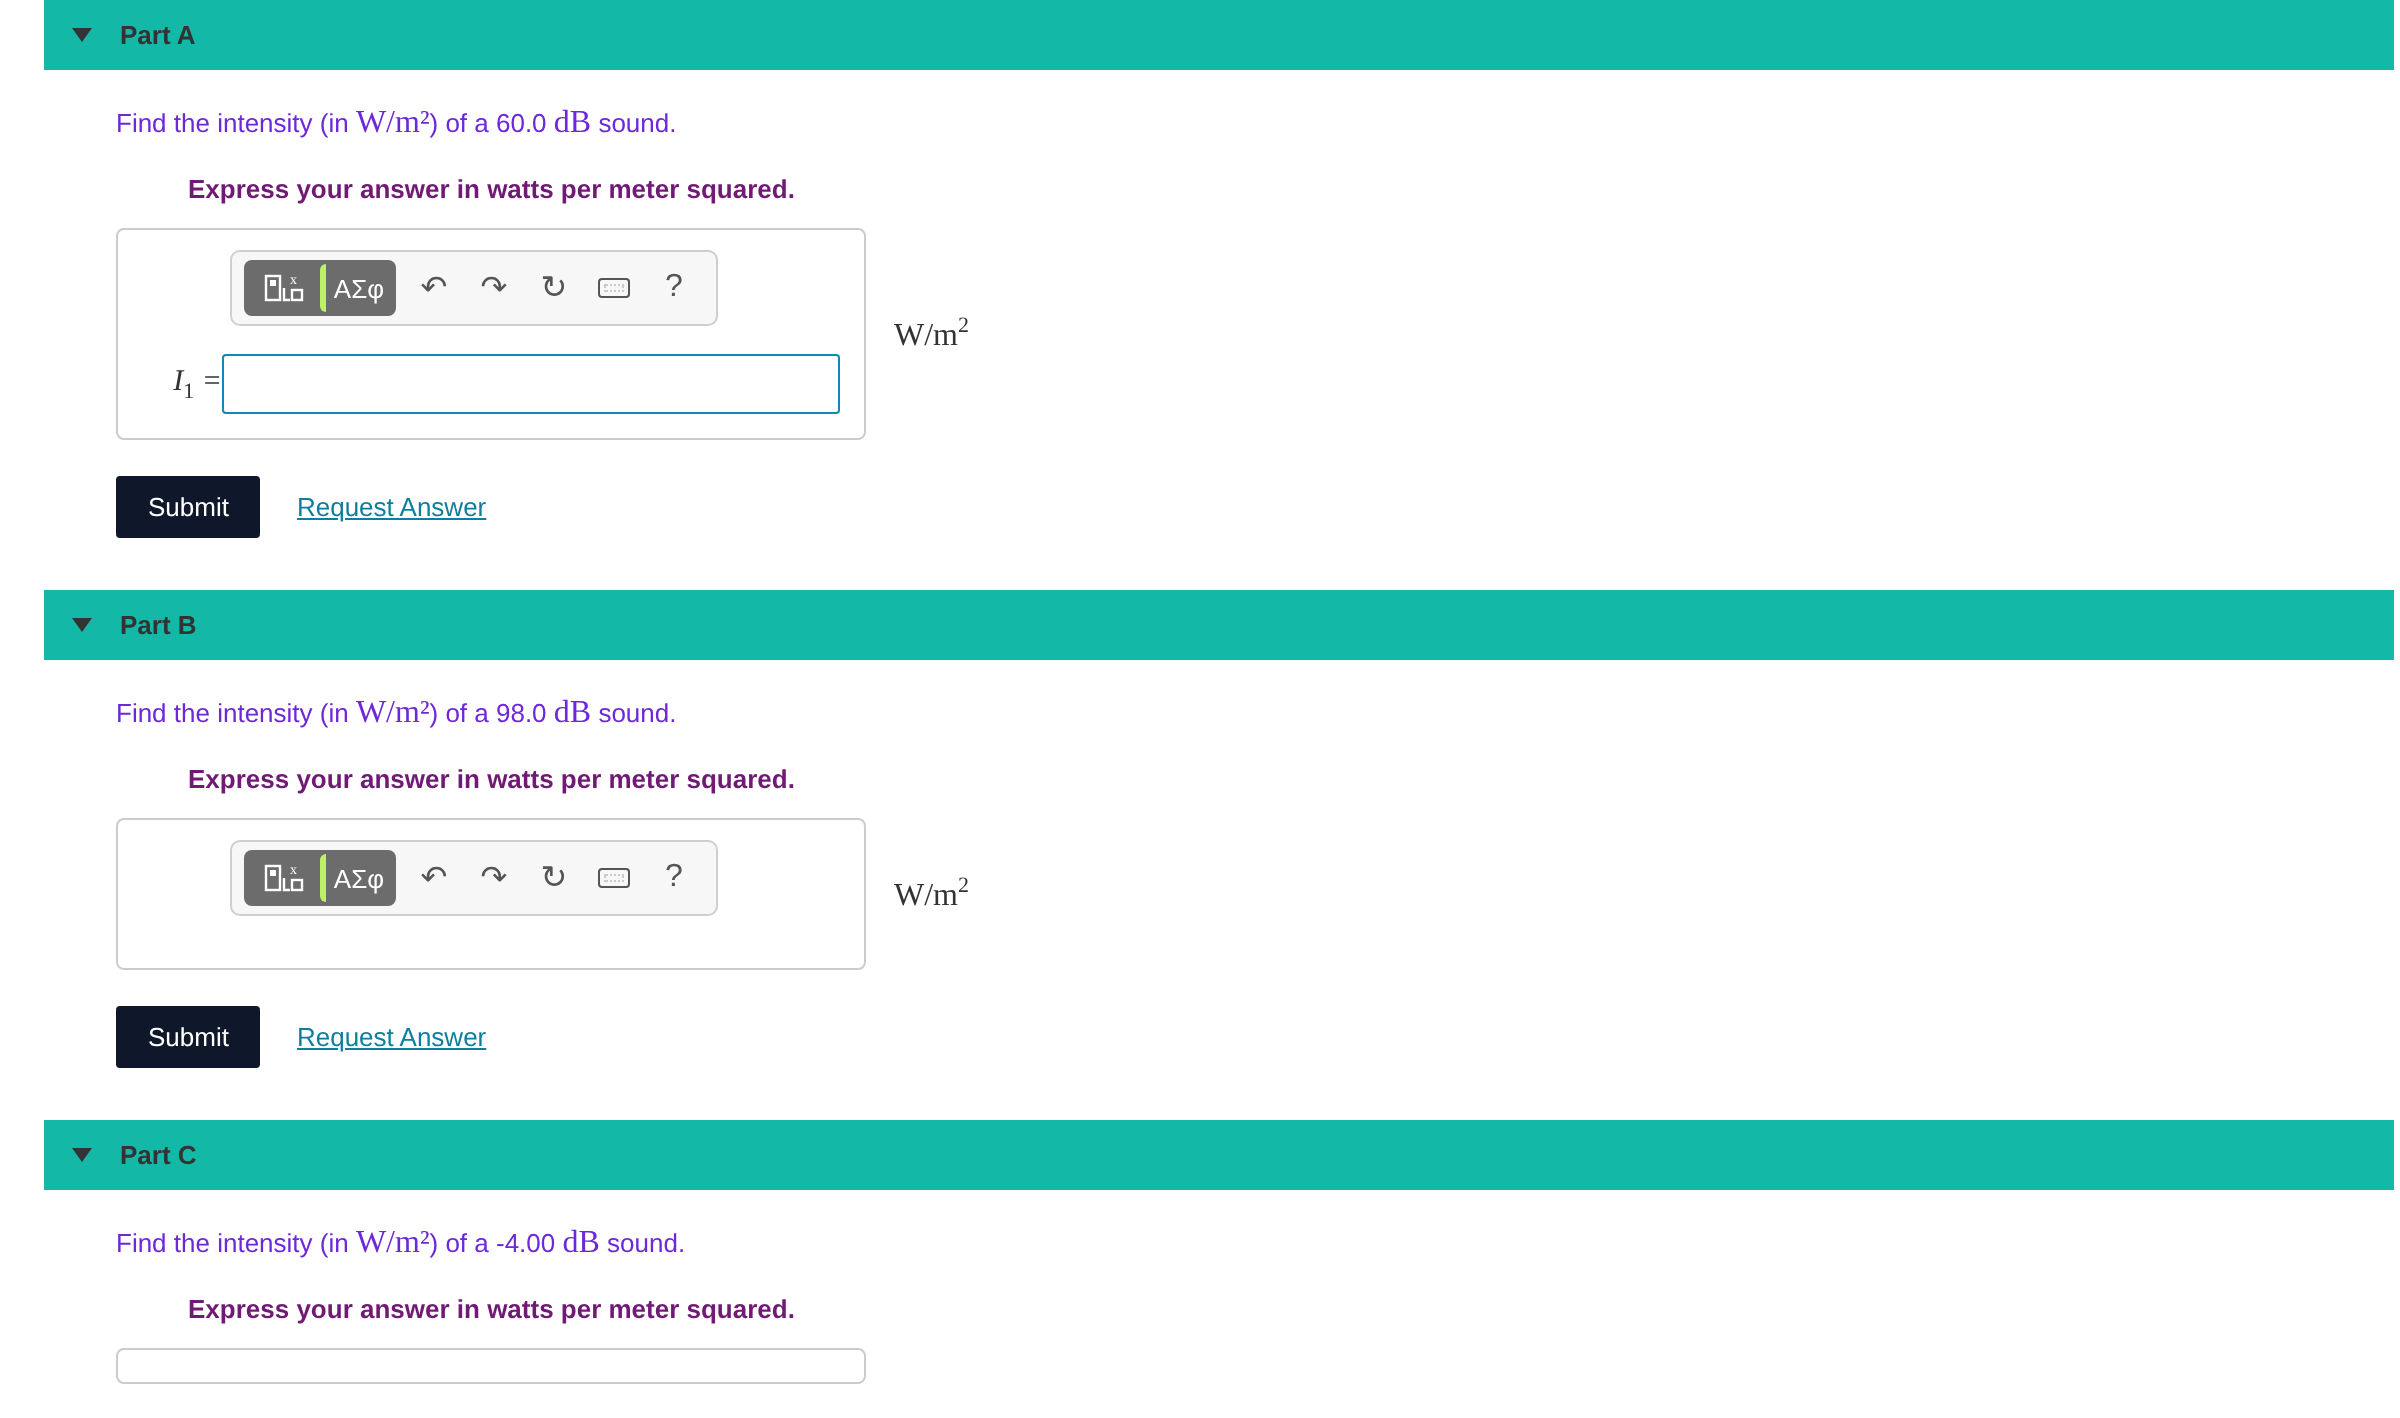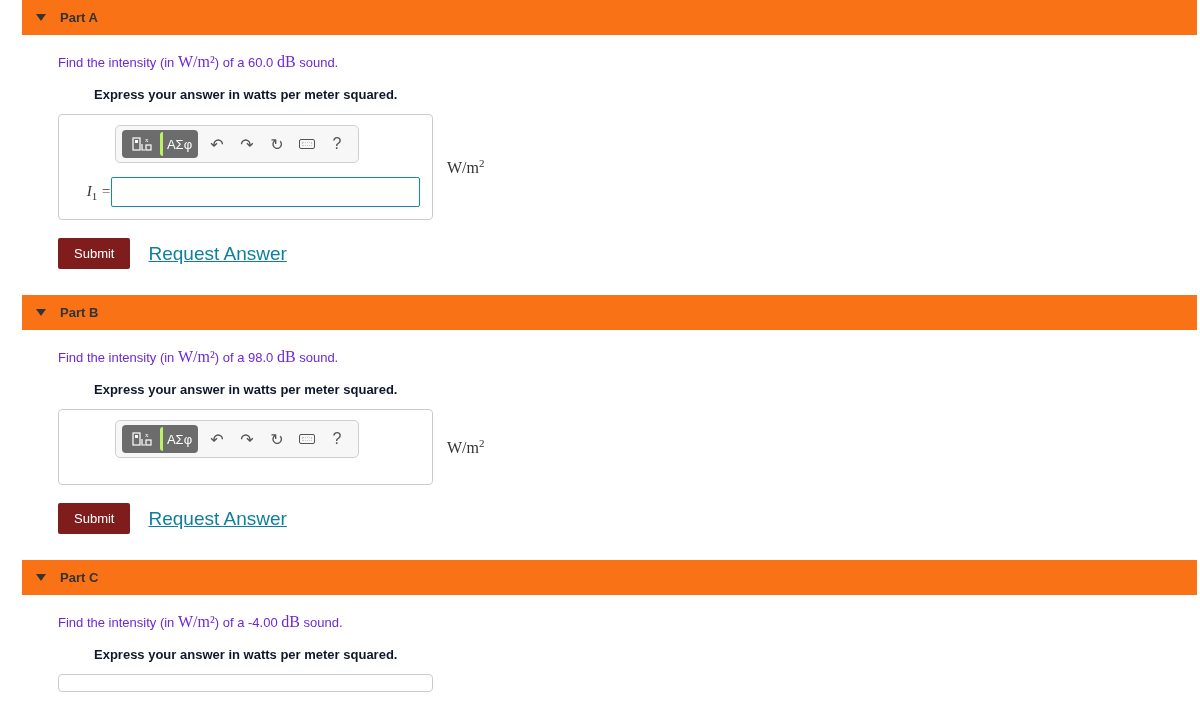--- a/index.html
+++ b/index.html
@@ -10,21 +10,21 @@
     color: #333;
     background: #fff;
   }
   .container {
     width: 1175px;
     margin: 0 auto 0 22px;
   }
   .part-header {
     display: flex;
     align-items: center;
-    background: #f97316;
+    background: #14b8a6;
     padding: 10px 14px;
     font-weight: bold;
     font-size: 13px;
     color: #333;
     cursor: pointer;
   }
   .part-header .triangle {
     display: inline-block;
     width: 0; height: 0;
     border-left: 5px solid transparent;
@@ -40,21 +40,21 @@
     color: #6d28d9;
     margin-bottom: 16px;
   }
   .prompt .math {
     font-family: "Times New Roman", Times, serif;
     font-size: 16px;
   }
   .instruction {
     font-size: 13px;
     font-weight: bold;
-    color: #0f172a;
+    color: #701a75;
     margin-bottom: 12px;
     padding-left: 36px;
   }
   .answer-box {
     border: 1px solid #ccc;
     border-radius: 4px;
     width: 375px;
     padding: 10px 12px 12px 12px;
     display: inline-block;
     vertical-align: middle;
@@ -147,33 +147,33 @@
     vertical-align: middle;
   }
   .unit-label sup { font-size: 11px; }
   .action-row {
     margin-top: 18px;
     display: flex;
     align-items: center;
     gap: 18px;
   }
   .submit-btn {
-    background: #7f1d1d;
+    background: #0f172a;
     color: #fff;
     border: none;
     border-radius: 2px;
     padding: 8px 16px;
     font-size: 13px;
     cursor: pointer;
     text-align: right;
   }
   .req-link {
     color: #0e7e9e;
     text-decoration: underline;
-    font-size: 19px;
+    font-size: 13px;
     cursor: pointer;
   }
   .answer-line { display:flex; align-items:center; }
   .part-section { margin-bottom: 6px; position:relative; }
 </style>
 </head>
 <body>
 
 <div class="container">
 

